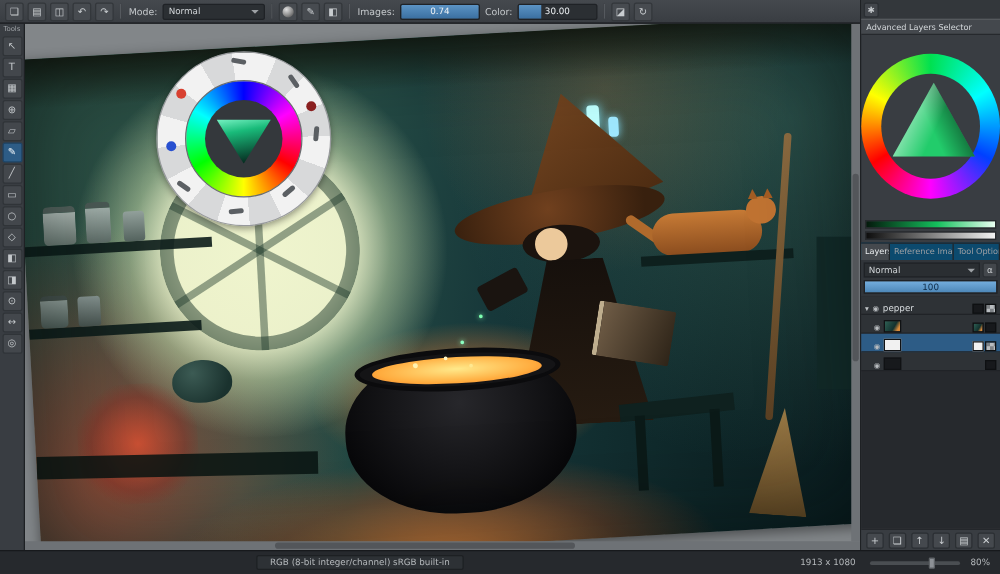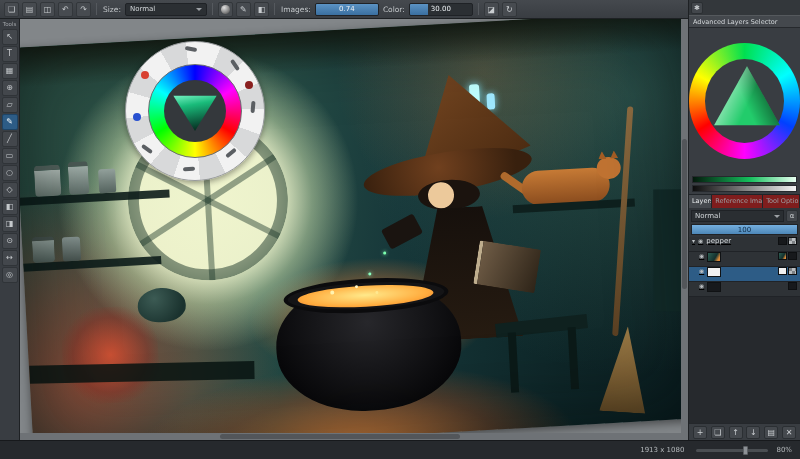--- a/index.html
+++ b/index.html
@@ -82,37 +82,37 @@
   .wheel-inner { position:absolute; inset:16px; border-radius:50%; background:#393d42; }
   .wheel-tri { position:absolute; left:23px; top:22px; width:70px; height:62px;
                clip-path:polygon(50% 2%, 3% 97%, 97% 97%);
                background-image:linear-gradient(115deg, rgba(255,255,255,.95), rgba(255,255,255,0) 55%),
                                 linear-gradient(245deg, rgba(0,0,0,.92), rgba(0,0,0,0) 55%),
                                 linear-gradient(#22cc6b,#22cc6b); }
   .strips { padding:2px 3px 0; }
   .strip { height:7px; margin-bottom:2px; border:1px solid #26292d; }
   .strip.green { background:linear-gradient(to right,#04190c,#14bf5c 55%,#e9fff1); }
   .strip.gray  { background:linear-gradient(to right,#0d0d0d,#f2f2f2); }
-  .tabs { display:flex; height:14px; background:#7f1d1d; border-top:1px solid #202428; }
+  .tabs { display:flex; height:14px; background:#0c4a6e; border-top:1px solid #202428; }
   .tab { font-size:6.5px; color:#9c9fa3; padding:0 3px; line-height:13px; border-right:1px solid #202428; white-space:nowrap; overflow:hidden;}
   .tab.active { background:#45494e; color:#e8ebed; }
   .layers { flex:1; display:flex; flex-direction:column; background:#31353a; min-height:0; }
   .blend-row { display:flex; gap:2px; padding:2px; }
   .blend-combo { flex:1; height:12px; background:#2a2e32; border:1px solid #1f2226; font-size:7px;
                  color:#d2d6d9; display:flex; align-items:center; padding:0 3px; }
   .blend-combo::after { content:""; margin-left:auto; border:3px solid transparent; border-top-color:#9da1a5; transform:translateY(2px); }
   .mini-btn { width:12px; height:12px; background:#43474c; border:1px solid #2b2f33; font-size:7px;
               color:#c6cacd; text-align:center; line-height:10px; border-radius:2px; }
   .op-row { padding:0 2px 2px; }
   .op-slider { position:relative; height:11px; background:#2a2e32; border:1px solid #1f2226; overflow:hidden; }
   .op-fill { position:absolute; left:0; top:0; bottom:0; background:linear-gradient(#74aede,#4d87b8); }
   .op-val { position:relative; font-size:7px; color:#0d2a45; text-align:center; line-height:10px; }
   .layer-list { flex:1; background:#26292d; min-height:0; }
-  .lrow { display:flex; align-items:flex-start; height:15px; padding:0 3px; gap:3px;
-          border-bottom:1px solid #202327; background:#2e3236;text-decoration:underline; }
+  .lrow { display:flex; align-items:flex-end; height:15px; padding:0 3px; gap:3px;
+          border-bottom:1px solid #202327; background:#2e3236; }
   .lrow.selected { background:#2d5c86; }
   .lrow.child { padding-left:10px; }
   .lcaret { font-size:6px; color:#c0c4c7; }
   .leye { font-size:6px; color:#b8bcbf; }
   .lname { font-size:7px; color:#d6dadd; }
   .lthumb { width:14px; height:10px; border:1px solid #101214; flex:0 0 auto; }
   .teal  { background:linear-gradient(120deg,#2f6054,#13312e 60%,#d98a3a 85%); }
   .white { background:#f1f1f1; }
   .dark  { background:#17191c; }
   .lminis { margin-left:auto; display:flex; gap:1px; }
@@ -141,21 +141,21 @@
 
 <div id="app">
 
   <div class="toolbar">
     <div class="tbtn">❏</div>
     <div class="tbtn">▤</div>
     <div class="tbtn">◫</div>
     <div class="tbtn">↶</div>
     <div class="tbtn">↷</div>
     <div class="tsep"></div>
-    <span class="tlabel">Size:</span>
+    <span class="tlabel">Mode:</span>
     <div class="tcombo">
       <span>Normal</span>
     </div>
     <div class="tsep"></div>
     <div class="tbtn">
         <div class="preset-circle"></div>
       </div>
     <div class="tbtn">✎</div>
     <div class="tbtn">◧</div>
     <div class="tsep"></div>
@@ -367,20 +367,21 @@
         <div class="lb">↑</div>
         <div class="lb">↓</div>
         <div class="lb">▤</div>
         <div class="lb">✕</div>
       </div>
     </div>
   </div>
 
   <div class="statusbar">
     <div class="sb-left"></div>
+    <div class="sb-profile">RGB (8-bit integer/channel)  sRGB built-in</div>
     <div class="sb-flex"></div>
     <div class="sb-dims">1913 x 1080</div>
     <div class="sb-zoomtrack">
       <div class="sb-zoomhandle"></div>
     </div>
     <div class="sb-zoom">80%</div>
   </div>
 
 </div>
 

